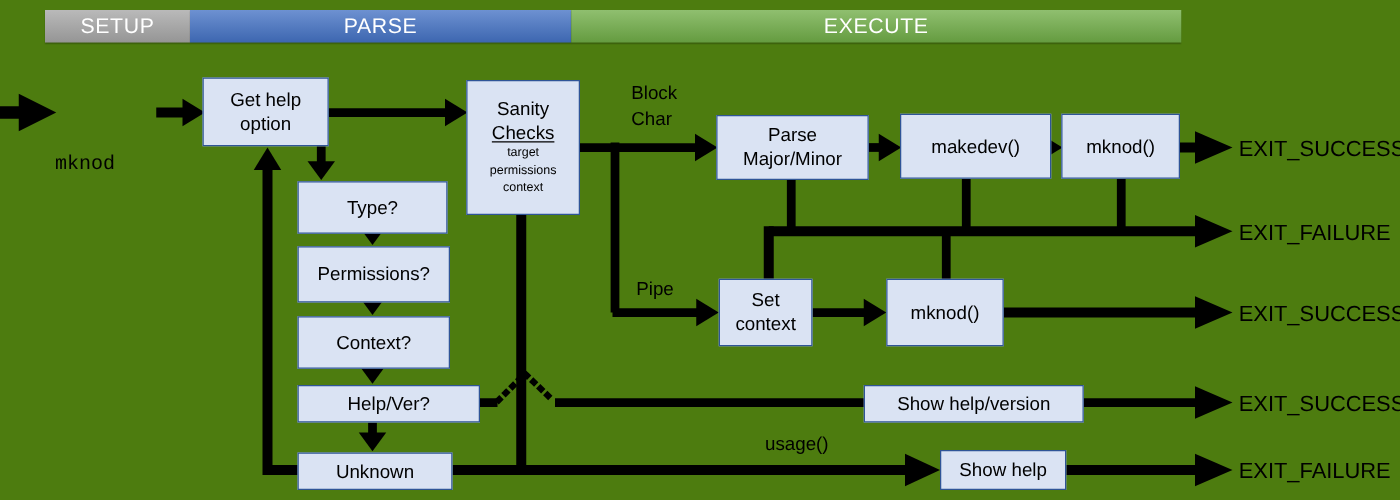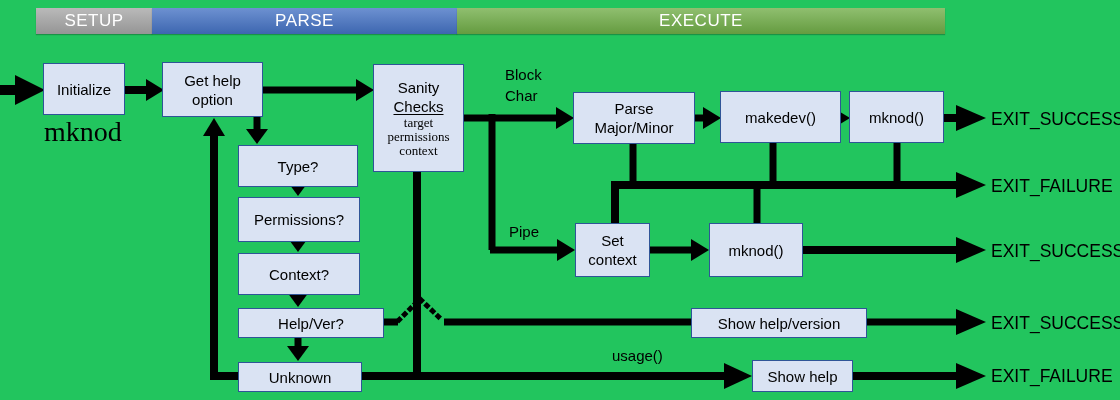--- a/index.html
+++ b/index.html
@@ -1,40 +1,40 @@
 <!DOCTYPE html>
 <html style="--node-fill: #dae3f3; --node-border: #2f5597; --arrow: #000000;"><head>
 <meta charset="utf-8">
 <style>
   html,body{margin:0;padding:0;background:#ffffff;}
   #canvas{
-    position:relative;width:1120px;height:400px;overflow:hidden;background:#22c55e;
+    position:relative;width:1120px;height:400px;overflow:hidden;background:#4d7c0f;
     font-family:"Liberation Sans",sans-serif;
   }
   
   .phase{
     position:absolute;top:8px;height:26px;
     display:flex;align-items:center;justify-content:center;
     background:linear-gradient(rgba(255,255,255,.22),rgba(0,0,0,.10)),var(--seg-color,#888);
     color:#ffffff;font-size:17px;letter-spacing:.5px;
     box-shadow:0 1px 1px rgba(0,0,0,.25);
   }
   
   .node{
     position:absolute;box-sizing:border-box;
     background:var(--node-fill,#dae3f3);
     border:1.6px solid var(--node-border,#2f5597);
     display:flex;flex-direction:column;align-items:center;justify-content:center;
     font-size:15px;color:#000;line-height:19px;text-align:center;
   }
-  .node .detail{font-size:13px;line-height:14px;font-family:Liberation Serif, serif;}
+  .node .detail{font-size:10px;line-height:14px;}
   .node .u{text-decoration:underline;text-underline-offset:2px;}
   
   .freelabel{position:absolute;color:#000;font-size:15px;line-height:21px;white-space:nowrap;}
-  .program{font-family:Liberation Serif, serif;font-size:28px;}
+  .program{font-family:Liberation Mono, monospace;font-size:16px;}
   .exit{position:absolute;left:991px;color:#000;font-size:17.5px;white-space:nowrap;}
   
   svg.wires{position:absolute;left:0;top:0;z-index:1;}
   .node,.freelabel,.exit{z-index:2;}
   .phase{z-index:3;}
   svg .e{stroke:var(--arrow,#000);fill:none;}
   svg .h{fill:var(--arrow,#000);stroke:none;}
 </style>
 </head>
 <body>
@@ -132,23 +132,20 @@
   <div class="phase" style="left: 36px; width: 116px; --seg-color: #a6a6a6;">
       <span>SETUP</span>
     </div>
   <div class="phase" style="left: 152px; width: 305px; --seg-color: #4472c4;">
       <span>PARSE</span>
     </div>
   <div class="phase" style="left: 457px; width: 488px; --seg-color: #70ad47;">
       <span>EXECUTE</span>
     </div>
 
-  <div class="node" style="left:43px;top:63px;width:82px;height:52px">
-      <span>Initialize</span>
-    </div>
 
   <div class="node" style="left:162px;top:62px;width:101px;height:55px">
     <span>Get help</span>
     <span>option</span>
   </div>
 
   <div class="node" style="left:373px;top:64px;width:91px;height:108px">
     <span>Sanity</span>
     <span class="u">Checks</span>
     <span class="detail">target</span>

